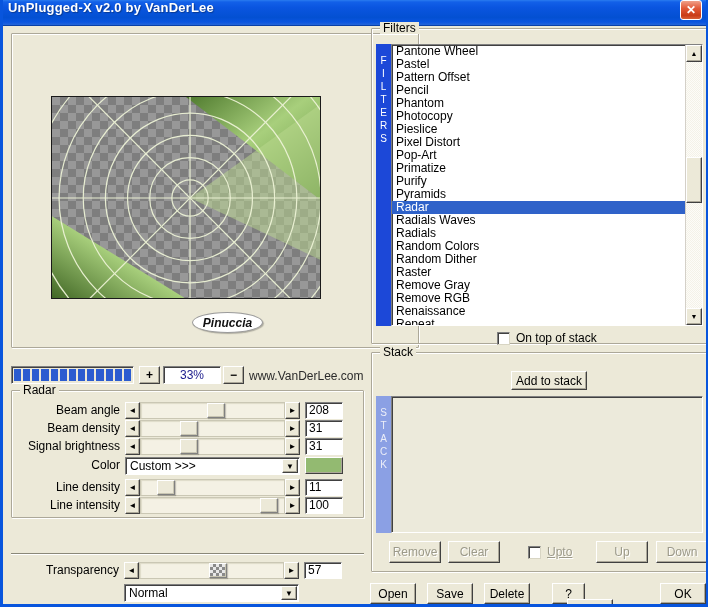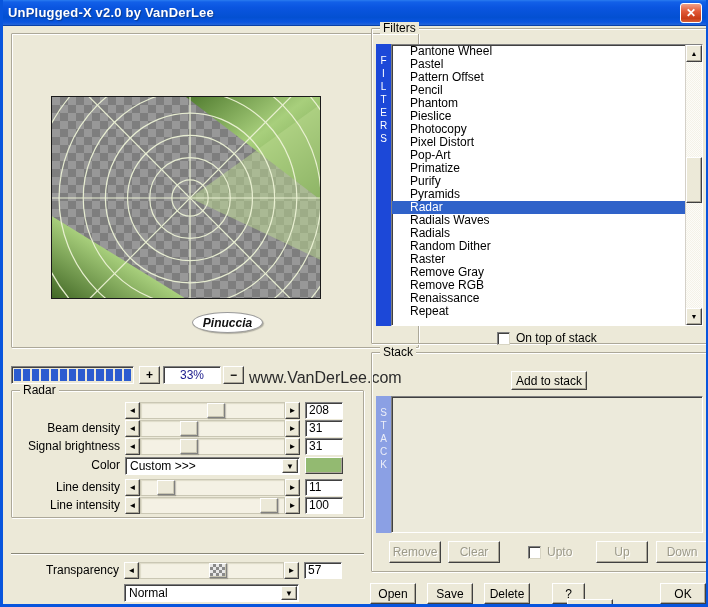--- a/index.html
+++ b/index.html
@@ -12,21 +12,21 @@
     overflow:hidden;
     border-left:3px solid #0855dd;
     border-right:2px solid #0855dd;
     border-bottom:3px solid #0855dd;
   }
   
   .titlebar{
     position:absolute; left:-3px; top:0; width:708px; height:26px;
     background:linear-gradient(180deg,#2a7cf0 0%, #1260e8 8%, #0a55e0 30%, #0350d2 70%, #0a55e0 88%, #2465d8 100%);
     border-bottom:1px solid #0840a8;
-    display:flex; align-items:center;
+    display:flex; align-items:flex-start;
     padding:0 6px 0 8px;
   }
   .titlebar .title{
     color:#fff; font-weight:bold; font-size:13px; letter-spacing:.2px;
     text-shadow:1px 1px 1px #0a3a90;
     flex:1;
   }
   .close-btn{
     width:22px; height:20px; border-radius:3px;
     background:linear-gradient(180deg,#f0a088 0%, #e25a38 40%, #c93c17 80%, #d85f36 100%);
@@ -89,21 +89,21 @@
   
   .progressbar{
     position:absolute; left:8px; top:366px; width:123px; height:18px;
     background:#ece9d8; display:flex; gap:2px; padding:2px;
   }
   .progressbar .seg{ flex:1; background:#2b5cd0; }
   .zoom-field{
     position:absolute; left:160px; top:366px; width:58px; height:18px;
     color:#1a1a8c; text-align:center; line-height:16px; font-size:12px;
   }
-  .site-label{ position:absolute; left:246px; top:369px; color:#2b2b2b; font-size:16px; }
+  .site-label{ position:absolute; left:246px; top:369px; color:#2b2b2b; font-size:12px; }
   
   .radar-group{ left:8px; top:390px; width:353px; height:128px; }
   .prow{ position:absolute; height:17px; width:100%; }
   .prow .plabel{ position:absolute; left:0; width:108px; text-align:right; line-height:17px; font-size:12px; color:#000; }
   .arrow-btn{ width:15px; height:17px; font-size:8px; color:#000; padding:0; }
   .arrow-l{ left:113px; top:0; } .arrow-r{ left:273px; top:0; }
   .track{
     position:absolute; left:128px; top:0; width:145px; height:17px;
     background:#f4f1e4; border:1px solid #cac7b4;
     box-shadow:inset 1px 1px 1px #dedbc8;
@@ -151,21 +151,21 @@
   .side-bar{
     position:absolute; display:flex; flex-direction:column; align-items:center;
     color:#fff; font-size:10px; line-height:13px; padding-top:10px;
   }
   .filters-bar{ left:4px; top:15px; width:15px; height:282px; background:#1c48d8; }
   .filters-list{
     position:absolute; left:19px; top:15px; width:312px; height:282px;
     background:#fff; overflow:hidden;
   }
   .flist-inner{ position:absolute; left:0; top:0; right:17px; }
-  .fitem{ height:13px; line-height:13px; padding-left:18px; font-size:12px; color:#000; white-space:nowrap; cursor:pointer; }
+  .fitem{ height:13px; line-height:13px; padding-left:4px; font-size:12px; color:#000; white-space:nowrap; cursor:pointer; }
   .fitem.selected{ background:#2f62c9; color:#fff; }
   .scrollbar{
     position:absolute; top:0; right:0; width:17px; height:100%;
     background:repeating-conic-gradient(#f4f2e8 0% 25%, #fdfcf8 0% 50%) 0 0 / 2px 2px;
     border-left:1px solid #d4d0c8;
   }
   .sb-btn{
     position:absolute; left:0; width:16px; height:17px;
     background:#ece9d8;
     border-top:1px solid #fff; border-left:1px solid #fff;
@@ -184,21 +184,21 @@
   .ontop-row{ position:absolute; left:494px; top:331px; display:flex; align-items:center; gap:6px; }
   .ontop-row .cb-label{ font-size:12px; color:#000; }
   
   .stack-group{ left:368px; top:352px; width:336px; height:220px; }
   .stack-bar{ left:4px; top:43px; width:15px; height:137px; background:#8ba0e4; color:#eceef8; }
   .stack-list{
     position:absolute; left:19px; top:43px; width:312px; height:137px;
     background:#eceadb;
   }
   .upto-row{ position:absolute; left:156px; top:192px; display:flex; align-items:center; gap:6px; }
-  .upto-row .cb-label{ font-size:12px; color:#9c9a8a; text-shadow:1px 1px 0 #fff; }
+  .upto-row .cb-label{ font-size:12px; color:#9c9a8a; text-shadow:1px 1px 0 #fff;text-decoration:underline; }
   
   .footer-btn{ height:21px; top:583px; width:46px; }
 </style>
 </head>
 <body>
 
 <div class="titlebar">
   <span class="title">UnPlugged-X v2.0 by VanDerLee</span>
   <div class="close-btn">✕</div>
 </div>
@@ -258,20 +258,21 @@
   </div>
 <div class="btn" style="left:136px; top:366px; width:21px; height:18px; font-weight:bold;">+</div>
 <div class="zoom-field sunken">33%</div>
 <div class="btn" style="left:220px; top:366px; width:21px; height:18px; font-weight:bold;">−</div>
 <span class="site-label">www.VanDerLee.com</span>
 
 <div class="groupbox radar-group">
   <span class="grouplabel">Radar</span>
 
   <div class="prow" style="top:11px;">
+    <span class="plabel">Beam angle</span>
     <div class="btn arrow-btn arrow-l">◄</div>
     <div class="track">
         <div class="thumb" style="left: calc(53% - 9.5px);"></div>
       </div>
     <div class="btn arrow-btn arrow-r">►</div>
     <div class="vbox sunken">208</div>
   </div>
 
   <div class="prow" style="top:29px;">
     <span class="plabel">Beam density</span>
@@ -353,30 +354,31 @@
       <span>R</span>
       <span>S</span>
     </div>
   <div class="filters-list sunken">
     <div class="flist-inner">
         <div class="fitem">Pantone Wheel</div>
         <div class="fitem">Pastel</div>
         <div class="fitem">Pattern Offset</div>
         <div class="fitem">Pencil</div>
         <div class="fitem">Phantom</div>
+        <div class="fitem">Photocopy</div>
         <div class="fitem">Pieslice</div>
-        <div class="fitem">Photocopy</div>
         <div class="fitem">Pixel Distort</div>
         <div class="fitem">Pop-Art</div>
         <div class="fitem">Primatize</div>
         <div class="fitem">Purify</div>
         <div class="fitem">Pyramids</div>
         <div class="fitem selected" style="background: rgb(47, 98, 201);">Radar</div>
         <div class="fitem">Radials Waves</div>
         <div class="fitem">Radials</div>
+        <div class="fitem">Random Colors</div>
         <div class="fitem">Random Dither</div>
         <div class="fitem">Raster</div>
         <div class="fitem">Remove Gray</div>
         <div class="fitem">Remove RGB</div>
         <div class="fitem">Renaissance</div>
         <div class="fitem">Repeat</div>
       </div>
     <div class="scrollbar">
       <div class="sb-btn sb-up">▲</div>
       <div class="sb-thumb"></div>

